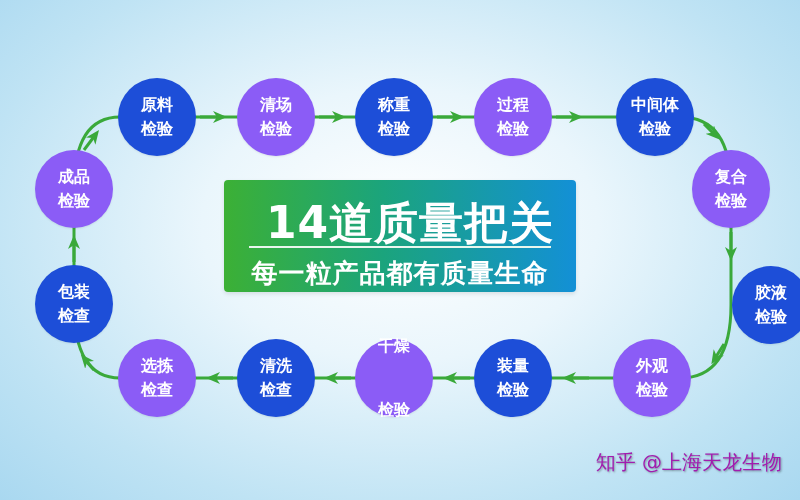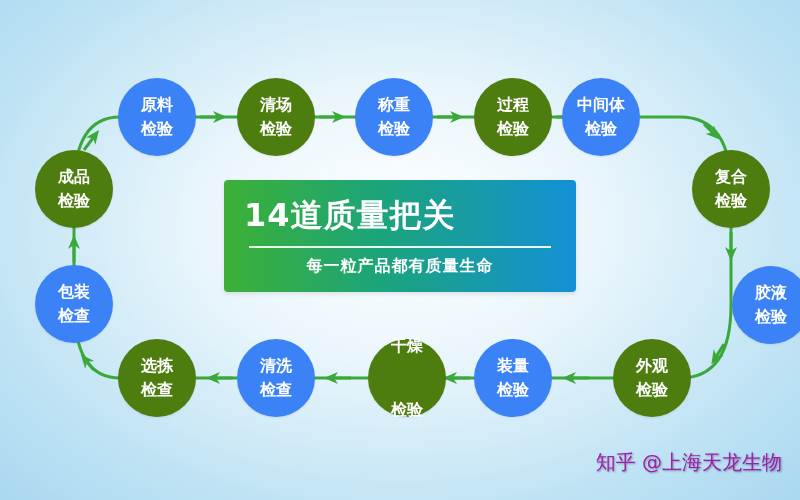--- a/index.html
+++ b/index.html
@@ -5,30 +5,30 @@
   html, body { margin:0; padding:0; }
   body { width:800px; height:500px; overflow:hidden; position:relative;
     font-family: "DejaVu Sans", "Liberation Sans", sans-serif;
     background: radial-gradient(ellipse at 50% 45%, #ffffff 0%, #eaf6fc 35%, #bfe3f4 75%, #a9d8f0 100%); }
   svg.flow { position:absolute; left:0; top:0; }
   .node { position:absolute; width:78px; height:78px; border-radius:50%;
     display:flex; flex-direction:column; align-items:center; justify-content:center;
     color:#fff; font-size:16px; font-weight:bold; line-height:24px;
     box-shadow: 0 1px 2px rgba(0,0,0,0.08); }
   .node span { display:block; white-space:nowrap; }
-  .green { background:#3b82f6; }
-  .blue { background:#4d7c0f; }
+  .green { background:#1d4ed8; }
+  .blue { background:#8b5cf6; }
   .center-box { position:absolute; left:224px; top:180px; width:352px; height:112px;
     border-radius:4px; background: linear-gradient(90deg, #3cb035 0%, #1ba47c 45%, #1390d6 100%);
     color:#fff; box-shadow: 0 2px 4px rgba(0,0,0,0.1); }
-  .center-title { position:absolute; left:0; right:0; top:14px; 
-    font-size:32px; font-weight:bold; letter-spacing:1px;padding-left:20px; }
+  .center-title { position:absolute; left:0; right:0; top:14px; text-align:center;
+    font-size:44px; font-weight:bold; letter-spacing:1px;padding-left:20px; }
   .center-line { position:absolute; left:25px; right:25px; top:66px; height:2px; background:#e9f6ee; }
   .center-sub { position:absolute; left:0; right:0; top:76px; text-align:center;
-    font-size:16px; font-weight:bold; letter-spacing:1px; }
+    font-size:26px; font-weight:bold; letter-spacing:1px; }
   .watermark { position:absolute; right:18px; top:449px; color:#a21caf; font-size:20px;
     text-shadow: 1px 1px 2px rgba(0,0,0,0.35); white-space:nowrap; }
 </style>
 </head>
 <body>
 
 <svg class="flow" width="800" height="500">
   <defs>
     <marker id="ah" markerWidth="14" markerHeight="12" refX="9" refY="6" orient="auto" markerUnits="userSpaceOnUse">
       <path d="M0,0 L14,6 L0,12 L4,6 Z" fill="#3aa93a"></path>
@@ -80,41 +80,41 @@
   <span>检验</span>
 </div>
 <div class="node green" style="left:355px;top:78px;">
   <span>称重</span>
   <span>检验</span>
 </div>
 <div class="node blue" style="left:474px;top:78px;">
   <span>过程</span>
   <span>检验</span>
 </div>
-<div class="node green" style="left:562px;top:78px;">
+<div class="node green" style="left:616px;top:78px;">
   <span>中间体</span>
   <span>检验</span>
 </div>
 <div class="node blue" style="left:692px;top:150px;">
   <span>复合</span>
   <span>检验</span>
 </div>
 <div class="node green" style="left:732px;top:266px;">
   <span>胶液</span>
   <span>检验</span>
 </div>
 <div class="node blue" style="left:613px;top:339px;justify-content:center;">
   <span>外观</span>
   <span>检验</span>
 </div>
 <div class="node green" style="left:474px;top:339px;">
   <span>装量</span>
   <span>检验</span>
 </div>
-<div class="node blue" style="left:368px;top:339px;gap:40px;">
+<div class="node blue" style="left:355px;top:339px;gap:40px;">
   <span>干燥</span>
   <span>检验</span>
 </div>
 <div class="node green" style="left:237px;top:339px;">
   <span>清洗</span>
   <span>检查</span>
 </div>
 <div class="node blue" style="left:118px;top:339px;">
   <span>选拣</span>
   <span>检查</span>

